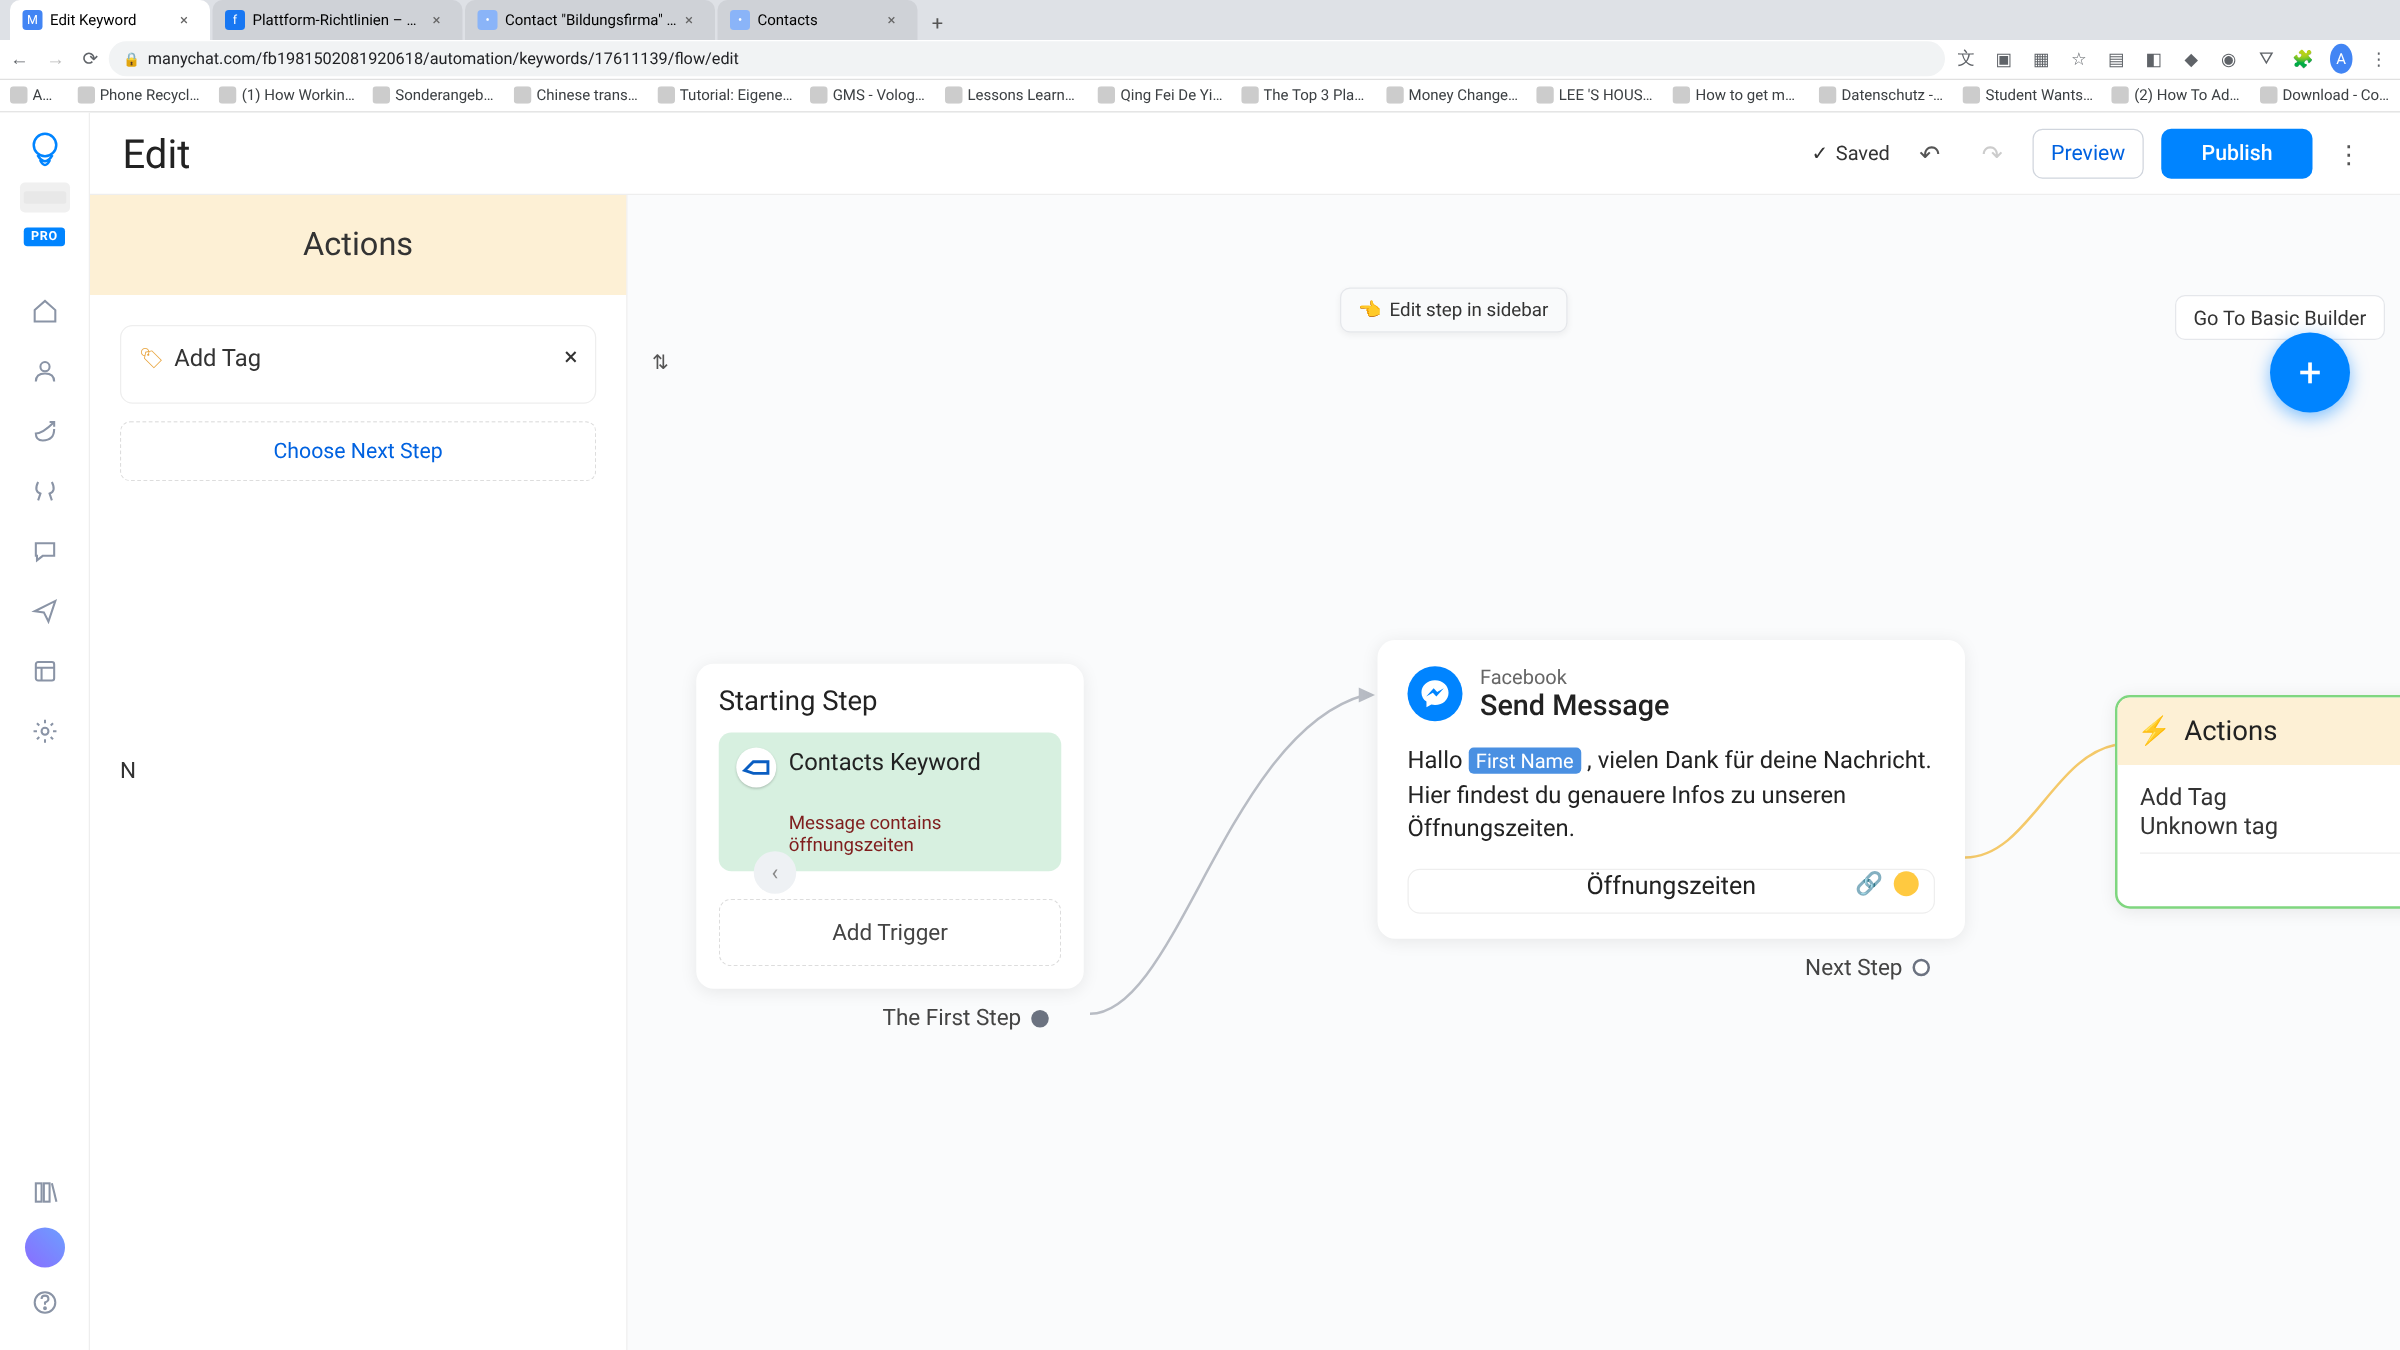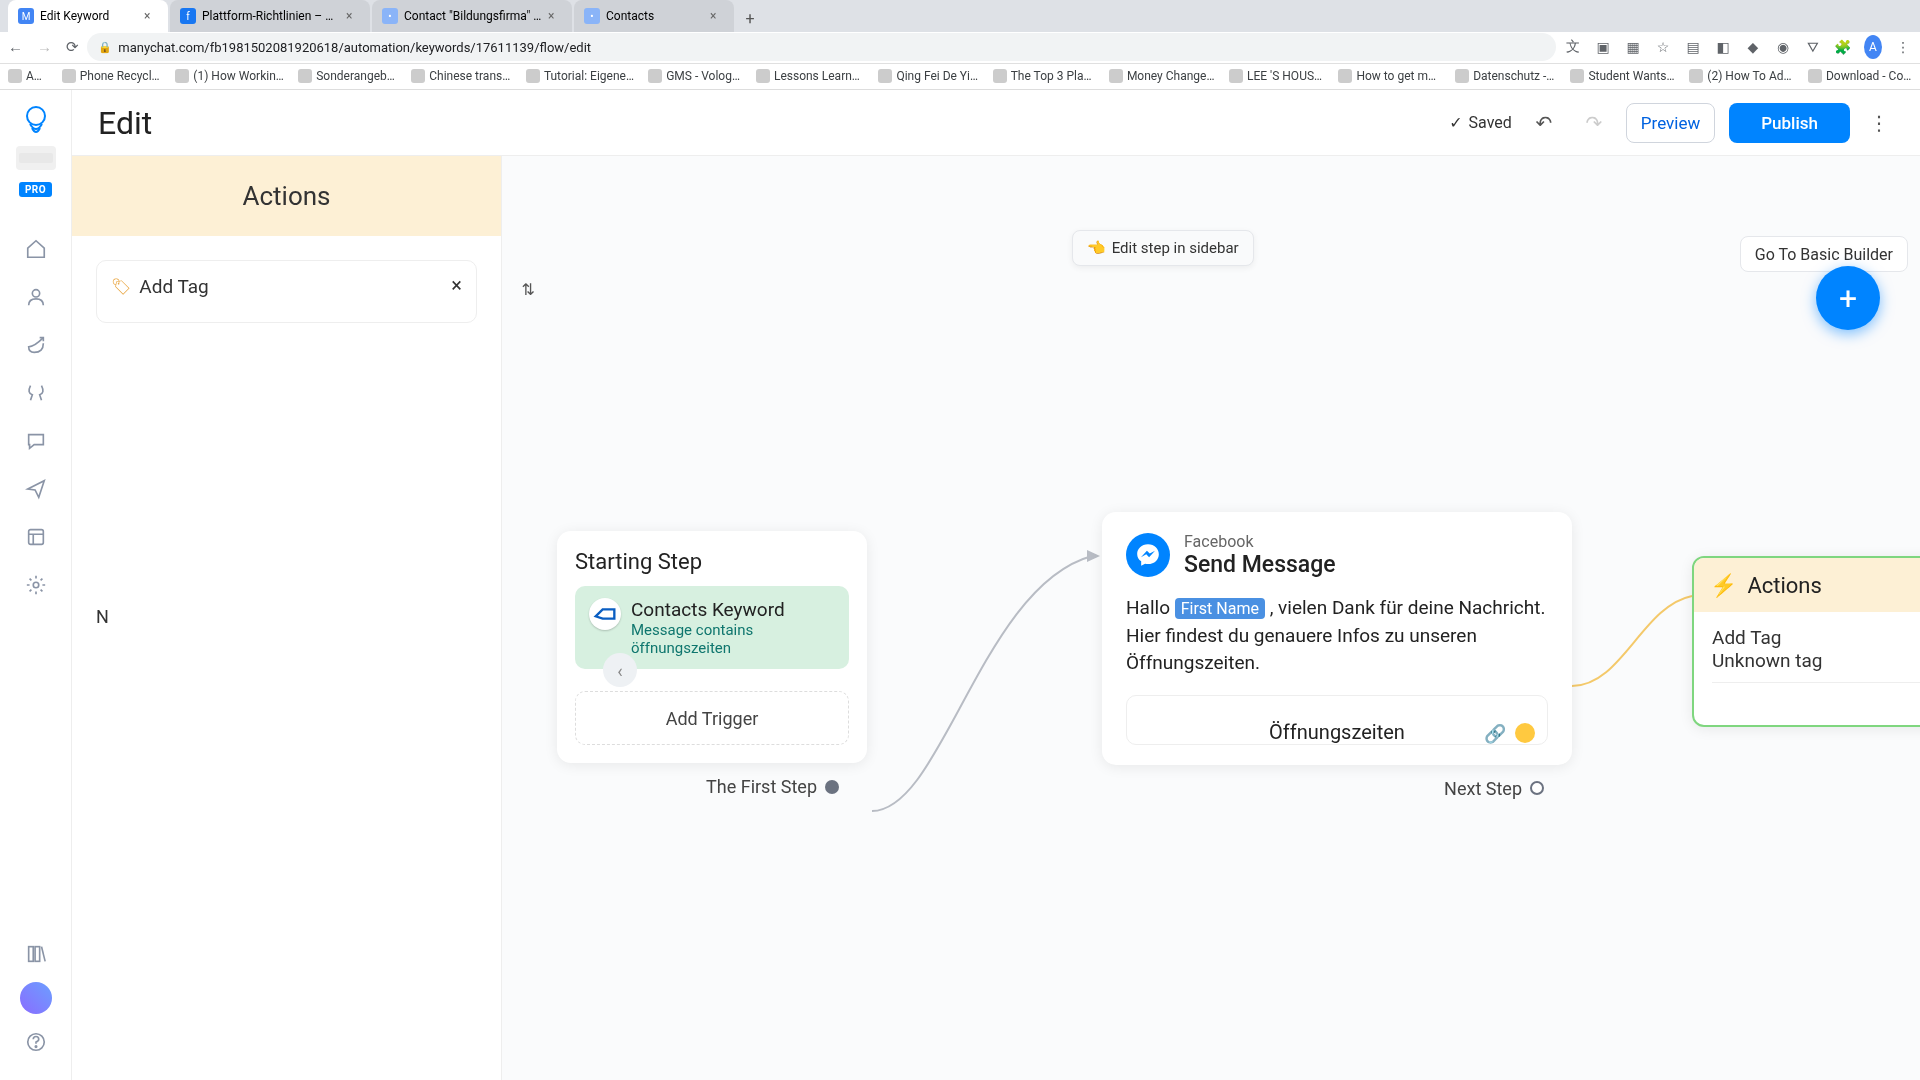--- a/index.html
+++ b/index.html
@@ -72,36 +72,36 @@
 .chip { position:absolute; background:#fff; border:1px solid #e5e7eb; border-radius:8px; height:36px; display:flex; align-items:center; padding:0 14px; font-size:15px; color:#333; gap:6px; box-shadow:0 2px 6px rgba(0,0,0,0.06); cursor:pointer;}
 .chip.light { background:#f9fafb; }
 
 
 .start-card { position:absolute; left:485px; top:375px; width:310px; background:#fff; border-radius:14px; box-shadow:0 2px 14px rgba(0,0,0,0.08); padding:18px;}
 .start-title { font-size:22px; color:#222; margin-bottom:12px; }
 .keyword-block { background:#d7f0e0; border-radius:10px; padding:12px 14px; display:flex; gap:10px; align-items:flex-start; position:relative;}
 .kw-circle { width:32px; height:32px; background:#fff; border-radius:50%; display:flex; align-items:center; justify-content:center; color:#0062e0; font-weight:700; flex-shrink:0; box-shadow:0 1px 2px rgba(0,0,0,0.2);}
 .kw-circle svg { width:28px; height:28px;}
 .kw-text .kw-title { font-size:19px; color:#222;}
-.kw-text .kw-sub { font-size:15px; color:#0f766e;}
+.kw-text .kw-sub { font-size:15px; color:#7f1d1d;margin-top:28px;}
 .badge-circle { position:absolute; left:28px; bottom:-18px; width:34px; height:34px; border-radius:50%; background:#eef1f4; display:flex; align-items:center; justify-content:center; color:#888; font-size:18px;}
 .add-trigger-box { margin-top:22px; border:1px dashed #ddd; border-radius:10px; height:54px; display:flex; align-items:center; justify-content:center; font-size:18px; color:#444; cursor:pointer;}
 .first-step-label { position:absolute; right:28px; bottom:-34px; font-size:18px; color:#444; display:flex; align-items:center; gap:8px;}
 .first-step-label .dot { width:14px; height:14px; background:#6b7280; border-radius:50%;}
 
 
 .msg-card { position:absolute; left:1030px; top:356px; width:470px; background:#fff; border-radius:14px; box-shadow:0 2px 14px rgba(0,0,0,0.08); padding:20px 24px;}
 .msg-head { display:flex; gap:14px; align-items:center; margin-bottom:16px;}
 .messenger-icon { width:44px; height:44px; border-radius:50%; background:#0084ff; display:flex; align-items:center; justify-content:center; color:#fff;}
 .messenger-icon svg{ width:26px; height:26px;}
 .msg-head-text .platform { font-size:16px; color:#666;}
 .msg-head-text .action { font-size:23px; color:#222; font-weight:500;}
 .msg-body { font-size:19px; color:#222; line-height:1.45; }
 .var-pill { background:#4a90e2; color:#fff; padding:1px 6px; border-radius:4px; font-size:16px;}
-.link-button { margin-top:18px; border:1px solid #eee; border-radius:10px; height:50px; display:flex; align-items:flex-end; justify-content:center; gap:12px; font-size:20px; color:#222; position:relative;}
+.link-button { margin-top:18px; border:1px solid #eee; border-radius:10px; height:36px; display:flex; align-items:flex-start; justify-content:center; gap:12px; font-size:20px; color:#222; position:relative;}
 .link-right { position:absolute; right:12px; display:flex; gap:8px; align-items:center;}
 .link-icon { color:#0084ff; font-size:18px;}
 .link-dot { width:20px; height:20px; border-radius:50%; background:#ffc940;}
 .next-step-out { position:absolute; right:28px; bottom:-34px; font-size:18px; color:#444; display:flex; align-items:center; gap:8px;}
 .next-step-out .circ { width:14px; height:14px; border:2px solid #6b7280; border-radius:50%; background:#fff;}
 
 
 .actions-card { position:absolute; left:1620px; top:400px; width:310px; background:#fff; border-radius:12px; border:2px solid #7fd67f; box-shadow:0 2px 14px rgba(0,0,0,0.08); overflow:hidden;}
 .actions-head { background:#fdf0d5; height:54px; display:flex; align-items:center; padding:0 16px; gap:10px; font-size:22px; color:#222;}
 .bolt { color:#f0a020; font-size:22px;}
@@ -342,20 +342,21 @@
         <div class="panel-header">Actions</div>
         <div class="panel-body">
           <div class="add-tag-block">
             <div class="close-x">×</div>
             <div class="add-tag-head">
               <span class="tag-icon">🏷</span>
               <span>Add Tag</span>
             </div>
           </div>
           <div class="sort-icon">⇅</div>
+          <div class="next-step-box">Choose Next Step</div>
           <div class="n-letter">N</div>
         </div>
       </div>
 
       <div class="chip light" style="left:1000px; top:74px;">
         <span>👈</span>
         <span>Edit step in sidebar</span>
       </div>
       <div class="goto-basic">Go To Basic Builder</div>
       <div class="fab-plus">+</div>

